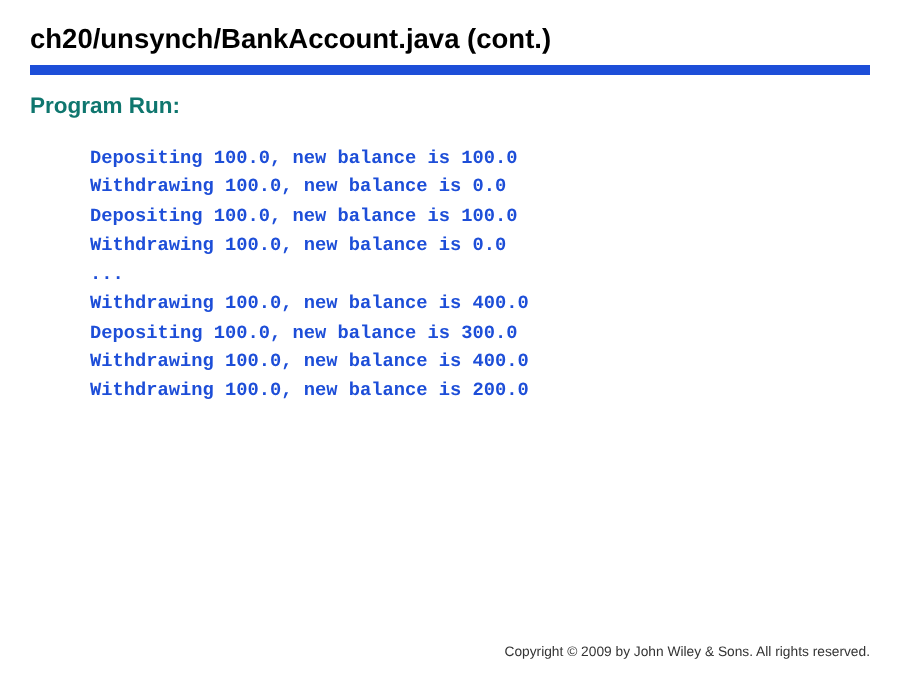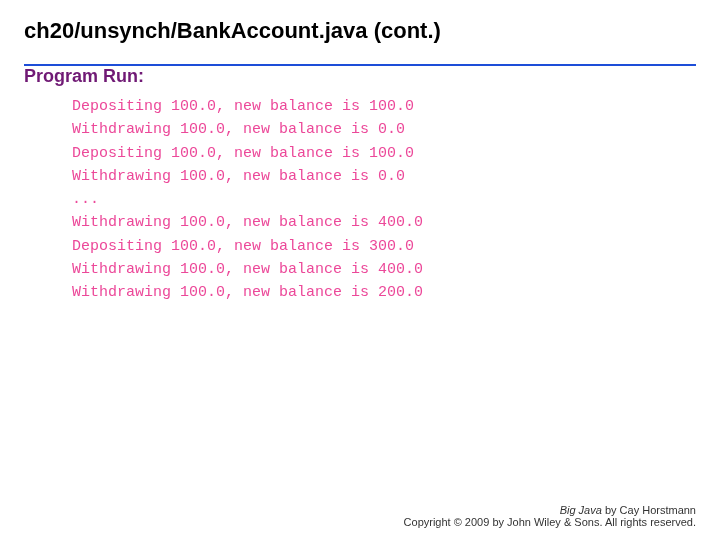--- a/index.html
+++ b/index.html
@@ -18,44 +18,45 @@
 
     .page-container {
       width: 720px;
       height: 540px;
       padding: 18px 24px 12px 24px;
       display: flex;
       flex-direction: column;
     }
 
     .title-bar {
-      border-bottom: 2px solid #1d4ed8;
-      padding-bottom: 20px;
-      margin-bottom: 0;
+      border-bottom: 8px solid #1d4ed8;
+      padding-bottom: 8px;
+      margin-bottom: 14px;
     }
 
     .title-text {
       font-size: 22px;
       font-weight: bold;
       color: #000000;
     }
 
     .program-run-label {
       font-size: 18px;
       font-weight: bold;
-      color: #701a75;
-      margin-bottom: 8px;
+      color: #0f766e;
+      margin-bottom: 20px;
     }
 
     .code-block {
       font-family: 'Courier New', Courier, monospace;
       font-size: 15px;
-      color: #ec4899;
+      color: #1d4ed8;
       line-height: 1.55;
       padding-left: 48px;
+      font-weight: bold;
     }
 
     .footer {
       margin-top: auto;
       text-align: right;
       font-size: 11px;
       color: #333333;
       padding-top: 10px;
     }
 
@@ -81,19 +82,16 @@
       <div>Withdrawing 100.0, new balance is 0.0</div>
       <div>...</div>
       <div>Withdrawing 100.0, new balance is 400.0</div>
       <div>Depositing 100.0, new balance is 300.0</div>
       <div>Withdrawing 100.0, new balance is 400.0</div>
       <div>Withdrawing 100.0, new balance is 200.0</div>
     </div>
   </div>
 
   <div class="footer">
-    <span class="footer-line">
-      <em><span>Big Java</span></em><span> by Cay Horstmann</span>
-    </span>
     <span class="footer-line">Copyright © 2009 by John Wiley &amp; Sons.  All rights reserved.</span>
   </div>
 
 </div>
 
 </body></html>

